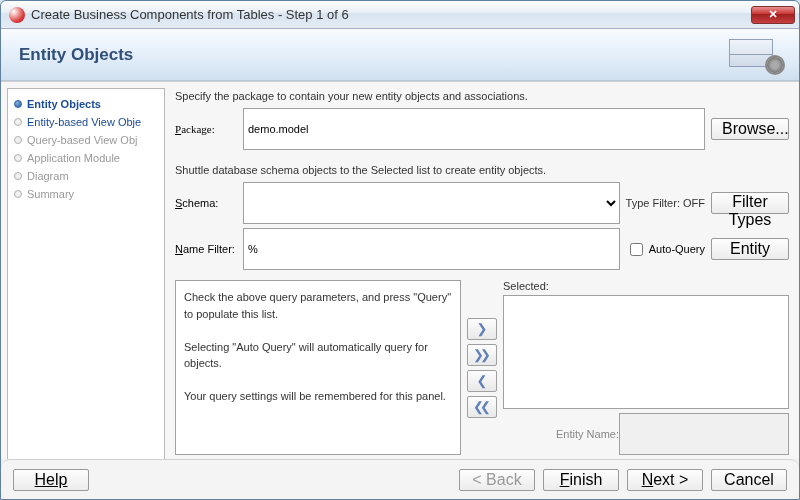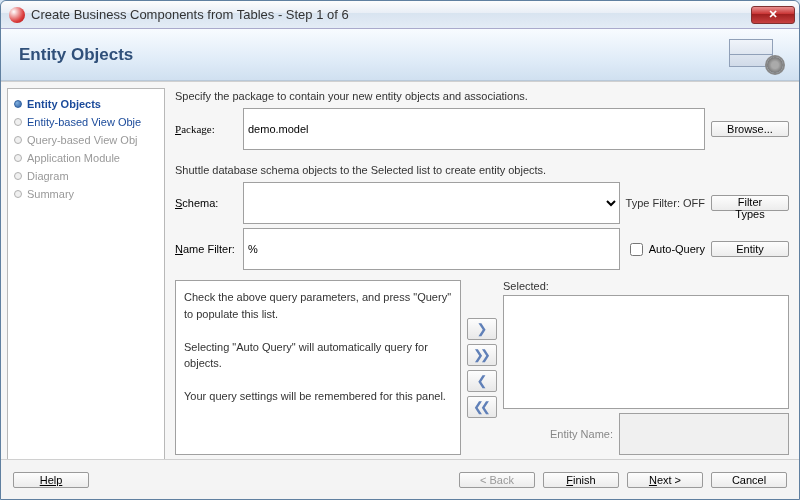--- a/index.html
+++ b/index.html
@@ -143,23 +143,23 @@
   input[type=text], select {
     border: 1px solid #a0a0a0;
     background: #fff;
     font-size: 11px;
     padding: 20px 4px;
     height: 20px;
   }
   .btn {
     background: linear-gradient(to bottom, #fdfdfd, #ececec);
     border: 1px solid #9a9a9a;
-    height: 16px;
+    height: 22px;
     padding: 0 10px;
-    font-size: 11px;
+    font-size: 16px;
     cursor: pointer;
     border-radius: 2px;
   }
   .type-filter-label { color: #333; white-space: nowrap; }
   .auto-query { display: flex; align-items: center; gap: 3px; white-space: nowrap; }
   .shuttle {
     flex: 1;
     display: flex;
     gap: 6px;
     margin-top: 6px;
@@ -196,37 +196,37 @@
     color: #6080b8;
     font-size: 13px;
     cursor: pointer;
     letter-spacing: -4px;
     padding-right: 4px;
   }
   .entity-name-row {
     display: flex;
     align-items: center;
     justify-content: flex-end;
-    gap: 6px;
     margin-top: 4px;
     color: #888;
   }
   .entity-name-row input {
     width: 170px;
     background: #f0f0f0;
     color: #888;
   }
   .footer {
     height: 40px;
     display: flex;
     align-items: center;
     padding: 0 12px;
     gap: 8px;
     border-top: 1px solid #d0d0d0;
     background: #f4f4f4;
+    border-radius: 9px;
   }
   .footer .spacer { flex: 1; }
   .footer .btn { min-width: 76px; }
   .footer .btn.disabled { color: #999; }
   .u { text-decoration: underline; }
 </style>
 </head>
 <body>
 
 <div class="window">

